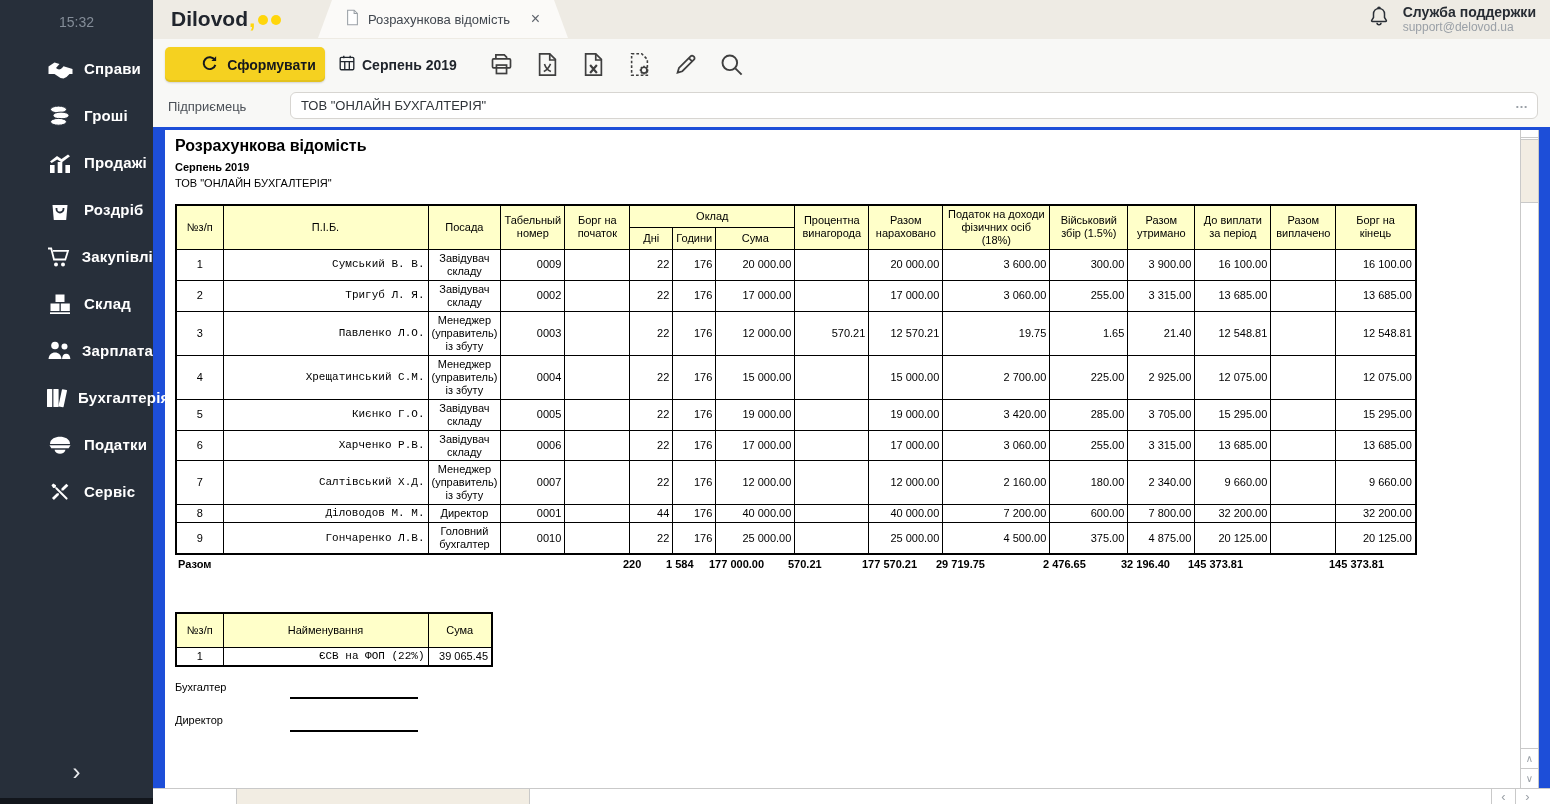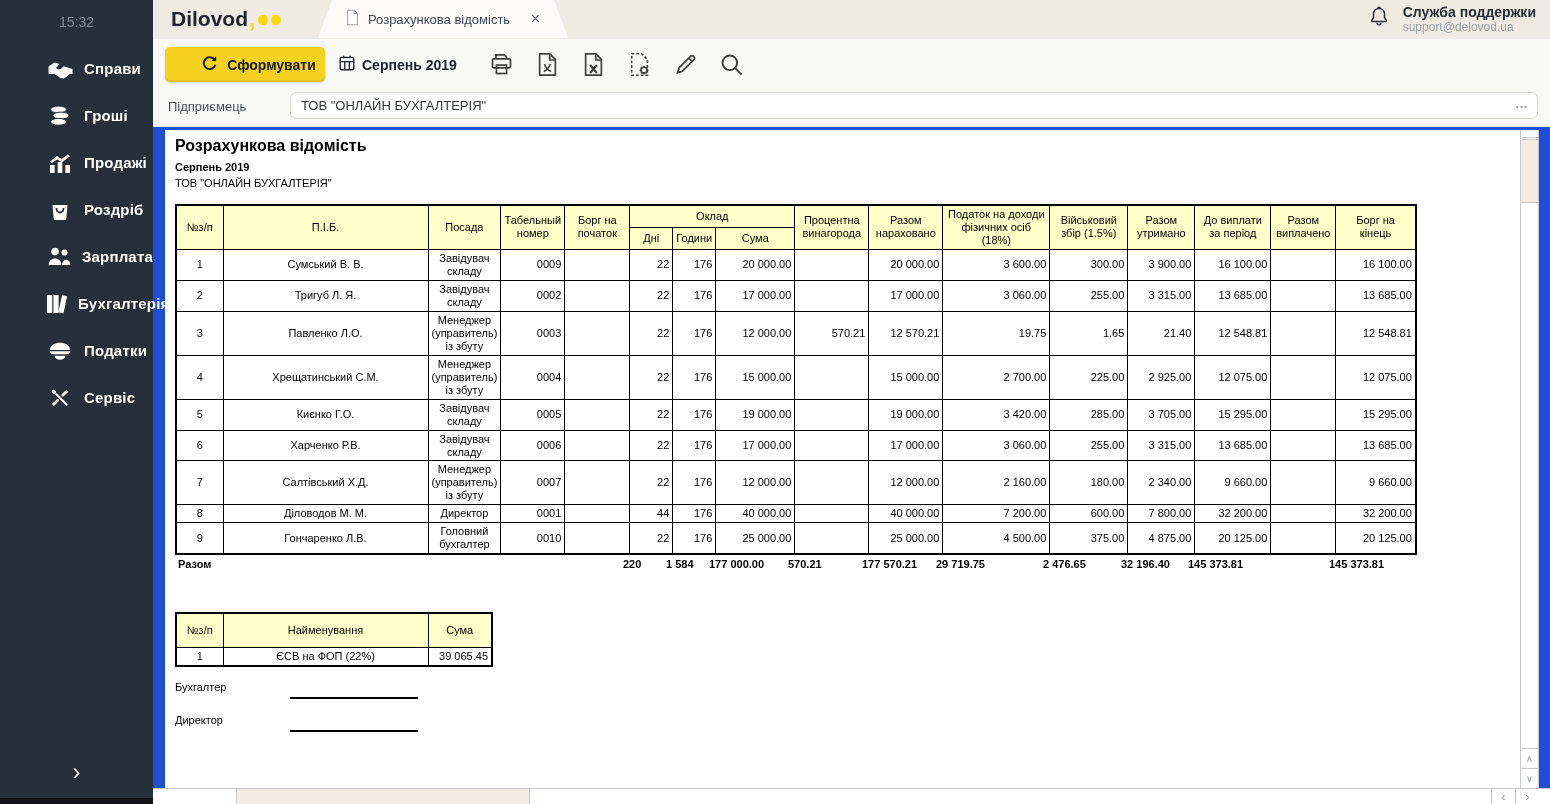--- a/index.html
+++ b/index.html
@@ -44,21 +44,21 @@
 
   
   #document { position:absolute; left:165px; top:130px; width:1355px; height:658px; background:#fff; padding:7px 0 0 10px; overflow:hidden; }
   .doc-title { font-size:16px; font-weight:700; color:#000; }
   .doc-period { font-size:11px; font-weight:700; margin-top:6px; }
   .doc-company { font-size:11px; margin-top:4px; }
   table.grid { border-collapse:collapse; table-layout:fixed; border:2px solid #000; font-size:11px; color:#000; }
   table.main { margin-top:15px; }
   .grid th, .grid td { border:1px solid #000; padding:2px 3px; line-height:1.18; vertical-align:middle; overflow:hidden; }
   .grid th { background:#ffffc9; font-weight:400; text-align:center; }
-  td.a-l { text-align:center; } td.a-c { text-align:center; } td.a-r { text-align:right; }
+  td.a-l { text-align:right;font-family:Liberation Mono, monospace; } td.a-c { text-align:center; } td.a-r { text-align:right; }
   table.totals { border-collapse:collapse; table-layout:fixed; font-size:11px; font-weight:700; color:#000; }
   table.totals td { border:none; padding:3px; text-align:left; line-height:1.2; }
   table.tax { margin-top:38px; }
   table.tax th { padding:10px 2px; }
   .sig { margin-top:10px; font-size:11px; color:#000; }
   .sig-row { margin-bottom:11px; height:22px; }
   .sig-label { display:inline-block; width:115px; }
   .sig-line { display:inline-block; width:128px; border-bottom:2px solid #000; height:14px; position:relative; top:8px; }
 
   
@@ -116,20 +116,45 @@
           <span class="side-label">Продажі</span>
         </div>
         <div class="side-item">
           <span class="side-icon">
             <svg width="22" height="22" viewBox="0 0 22 22">
               <path fill="#fff" d="M3.5 6h15L17.2 21H4.8z"></path>
               <path fill="none" stroke="#272f3a" stroke-width="1.8" d="M7.5 9v1a3.5 3.5 0 007 0V9"></path>
             </svg>
           </span>
           <span class="side-label">Роздріб</span>
+        </div>
+        <div class="side-item">
+          <span class="side-icon">
+            <svg width="24" height="22" viewBox="0 0 24 22">
+              <g fill="none" stroke="#fff" stroke-width="1.8">
+                <path d="M1 2.5h3.2L7 13.5h11.3l2.7-8.6H6"></path>
+              </g>
+              <circle cx="9" cy="18.5" r="2" fill="#fff"></circle>
+              <circle cx="16" cy="18.5" r="2" fill="#fff"></circle>
+            </svg>
+          </span>
+          <span class="side-label">Закупівлі</span>
+        </div>
+        <div class="side-item">
+          <span class="side-icon">
+            <svg width="24" height="22" viewBox="0 0 24 22">
+              <g fill="#fff">
+                <rect x="7.5" y="1.5" width="9" height="7.5"></rect>
+                <rect x="2.5" y="10.5" width="9" height="7.5"></rect>
+                <rect x="12.8" y="10.5" width="9" height="7.5"></rect>
+                <rect x="2" y="19.3" width="20" height="1.7"></rect>
+              </g>
+            </svg>
+          </span>
+          <span class="side-label">Склад</span>
         </div>
         <div class="side-item">
           <span class="side-icon">
             <svg width="24" height="22" viewBox="0 0 24 22">
               <g fill="#fff">
                 <circle cx="8" cy="5.5" r="3.8"></circle>
                 <path d="M1.5 19c.4-4.2 3-6.5 6.5-6.5s6.1 2.3 6.5 6.5z"></path>
                 <circle cx="17.5" cy="6.5" r="3"></circle>
                 <path d="M15 19c.3-3.4 1.6-5.2 4.2-5.2 2.3 0 3.9 1.8 4.2 5.2z"></path>
               </g>

